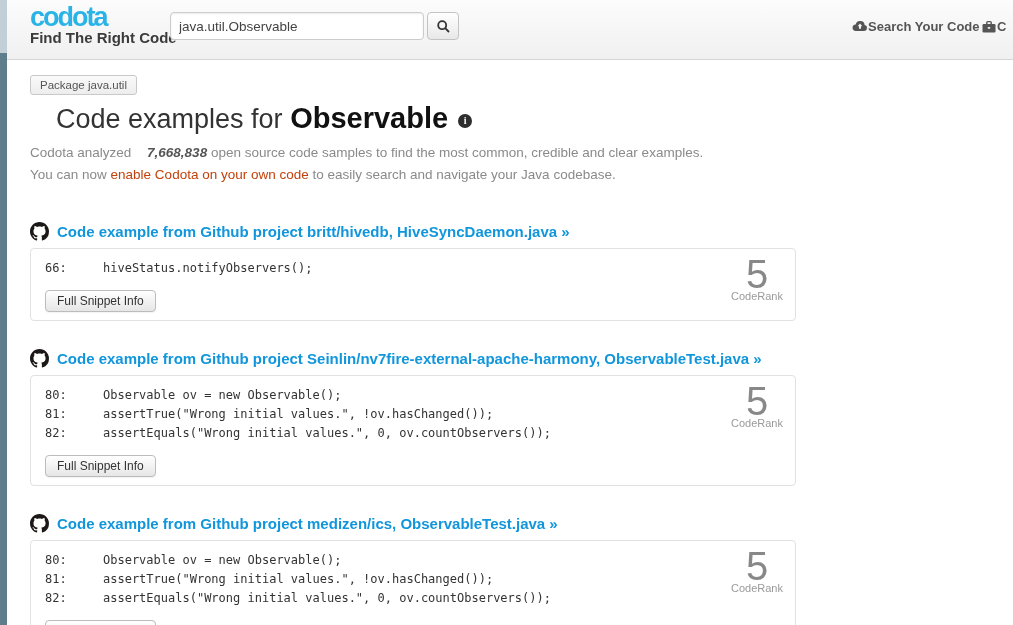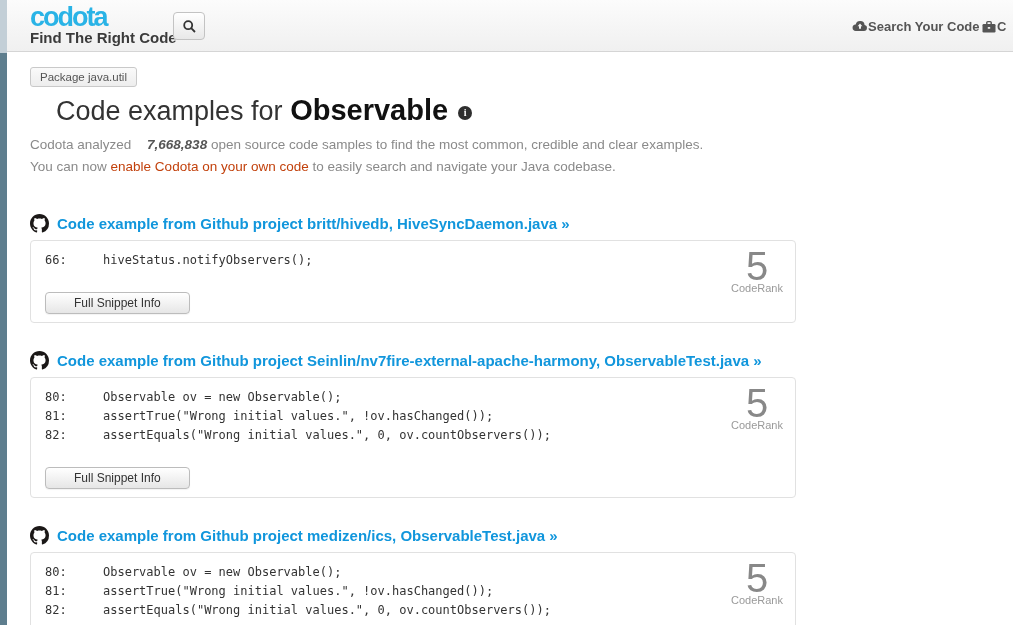--- a/index.html
+++ b/index.html
@@ -9,21 +9,21 @@
     background: #ffffff;
     position: relative;
   }
 
   
   .left-strip { position: absolute; left: 0; top: 0; width: 7px; height: 625px; background: #5e7e8e; z-index: 50; }
   .left-strip .strip-top { width: 7px; height: 53px; background: #c3cfd7; }
 
   
   .header {
-    position: relative; height: 52px;
+    position: relative; height: 60px;
     background: linear-gradient(#fcfcfc, #f0f0f0);
     border-bottom: 1px solid #d5d5d5;
   }
   .logo-block { position: absolute; left: 30px; top: 3px; cursor: pointer; }
   .logo { font-size: 27px; font-weight: bold; letter-spacing: -2px; color: #29b3e6; line-height: 28px; }
   .tagline { font-size: 15px; color: #3b3b3b; margin-top: -2px; font-weight: bold; }
 
   .search-group { position: absolute; left: 170px; top: 12px; display: flex; }
   .search-input {
     width: 254px; height: 28px; border: 1px solid #ccc; border-radius: 4px;
@@ -77,25 +77,25 @@
   .card {
     position: relative; margin-top: 7px; width: 766px;
     border: 1px solid #e1e1e1; border-radius: 4px;
     background: #fff; padding: 10px 14px 8px 14px;
   }
   .code-line { display: flex; font-family: "DejaVu Sans Mono", "Liberation Mono", monospace;
     font-size: 12px; color: #333; line-height: 19px; }
   .code-line .ln { width: 58px; flex: 0 0 auto; }
 
   .snippet-btn {
-    margin-top: 22px; display: inline-block;
+    margin-top: 12px; display: inline-block;
     font-size: 12px; color: #333; font-family: "Liberation Sans", sans-serif;
     background: linear-gradient(#ffffff, #e6e6e6);
     border: 1px solid #bcbcbc; border-radius: 4px;
-    padding: 3px 28px; cursor: pointer;
+    padding: 3px 11px; cursor: pointer;
     box-shadow: 0 1px 1px rgba(0,0,0,0.05);
   }
 
   .coderank { position: absolute; top: 5px; right: 12px; text-align: center; }
   .coderank .rank-num { font-size: 40px; color: #888; line-height: 40px; font-weight: normal; }
   .coderank .rank-label { font-size: 11px; color: #9a9a9a; margin-top: -4px; }
 </style>
 </head>
 <body>
 
@@ -103,20 +103,21 @@
   <div class="strip-top"></div>
 </div>
 
 <div class="header">
   <div class="logo-block">
     <div class="logo">codota</div>
     <div class="tagline">Find The Right Code</div>
   </div>
 
   <div class="search-group">
+    <input class="search-input" type="text" value="java.util.Observable" style="">
     <div class="search-btn">
       <svg width="15" height="15" viewBox="0 0 15 15">
         <circle cx="6.2" cy="6.2" r="4" fill="none" stroke="#333" stroke-width="1.8"></circle>
         <line x1="9.2" y1="9.2" x2="13" y2="13" stroke="#333" stroke-width="1.8"></line>
       </svg>
     </div>
   </div>
 
   <div class="nav-item nav-search-code">
     <svg class="nav-icn" width="16" height="14" viewBox="0 0 16 14">

